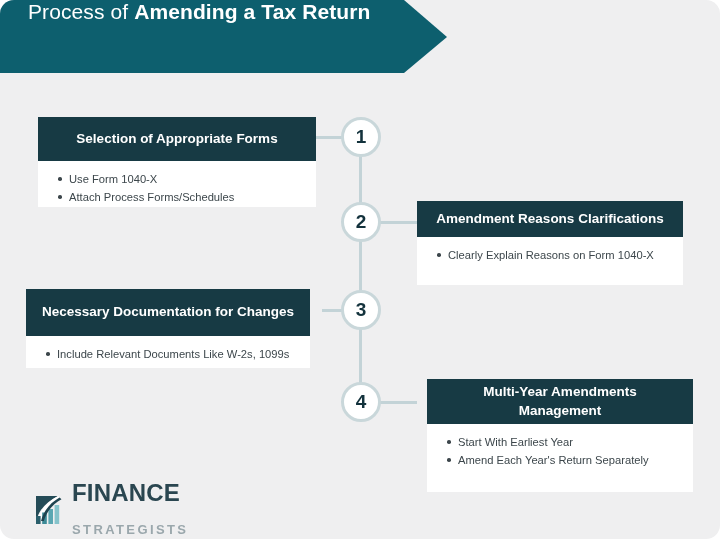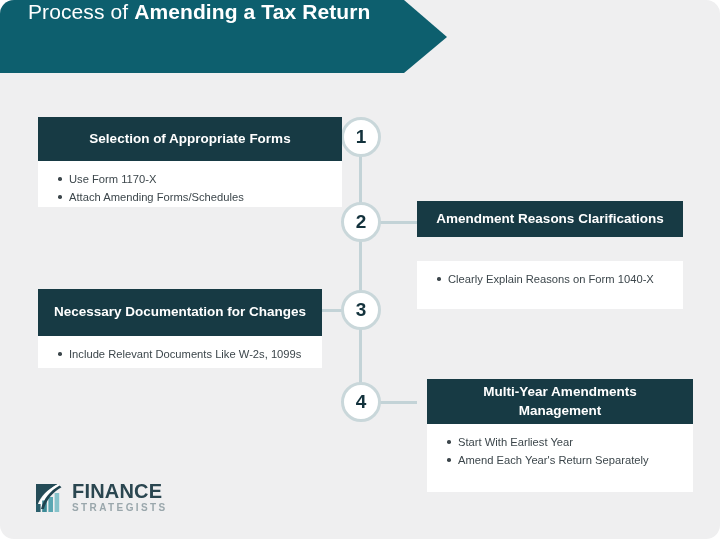--- a/index.html
+++ b/index.html
@@ -130,31 +130,31 @@
   .logo-mark {
     width: 34px;
     height: 32px;
     flex: none;
   }
   .logo-text {
     margin-left: 4px;
     line-height: 1;
   }
   .logo-name {
-    font-size: 20px;
+    font-size: 24px;
     font-weight: bold;
     color: #2a4650;
     letter-spacing: 0.2px;
   }
   .logo-sub {
-    font-size: 10px;
+    font-size: 13px;
     font-weight: bold;
     color: #9aa7ac;
     letter-spacing: 2.4px;
-    margin-top: 2px;
+    margin-top: 18px;
   }
 </style>
 </head>
 <body>
 
 <div id="canvas">
 
   <div class="header-banner">
     <div class="header-title">
       <span>Process of </span><span class="bold">Amending a Tax Return</span>
@@ -174,40 +174,40 @@
   <div class="node" style="left:341px; top:202px;">
     <span>2</span>
   </div>
   <div class="node" style="left:341px; top:290px;">
     <span>3</span>
   </div>
   <div class="node" style="left:341px; top:382px;">
     <span>4</span>
   </div>
 
-  <div class="card" style="left:38px; top:117px; width:304px;">
+  <div class="card" style="left:38px; top:117px; width:278px;">
     <div class="card-head" style="height:44px;">Selection of Appropriate Forms</div>
     <div class="card-body" style="height:46px;">
       <ul>
-        <li>Use Form 1170-X</li>
-        <li>Attach Amending Forms/Schedules</li>
+        <li>Use Form 1040-X</li>
+        <li>Attach Process Forms/Schedules</li>
       </ul>
     </div>
   </div>
 
   <div class="card" style="left:417px; top:201px; width:266px;">
     <div class="card-head" style="height:36px;">Amendment Reasons Clarifications</div>
-    <div class="card-body" style="height:48px;margin-top:24px;">
+    <div class="card-body" style="height:48px;">
       <ul>
         <li>Clearly Explain Reasons on Form 1040-X</li>
       </ul>
     </div>
   </div>
 
-  <div class="card" style="left:38px; top:289px; width:284px;">
+  <div class="card" style="left:26px; top:289px; width:284px;">
     <div class="card-head" style="height:47px;">Necessary Documentation for Changes</div>
     <div class="card-body" style="height:32px;">
       <ul>
         <li>Include Relevant Documents Like W-2s, 1099s</li>
       </ul>
     </div>
   </div>
 
   <div class="card" style="left:427px; top:379px; width:266px;">
     <div class="card-head" style="height:45px;">Multi-Year Amendments Management</div>

